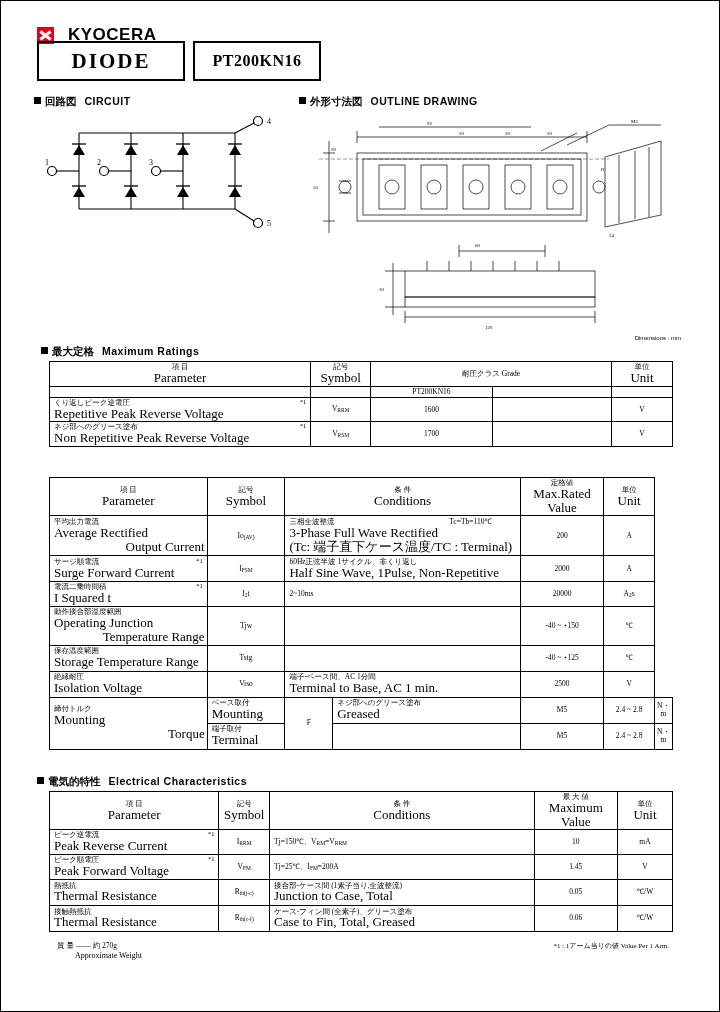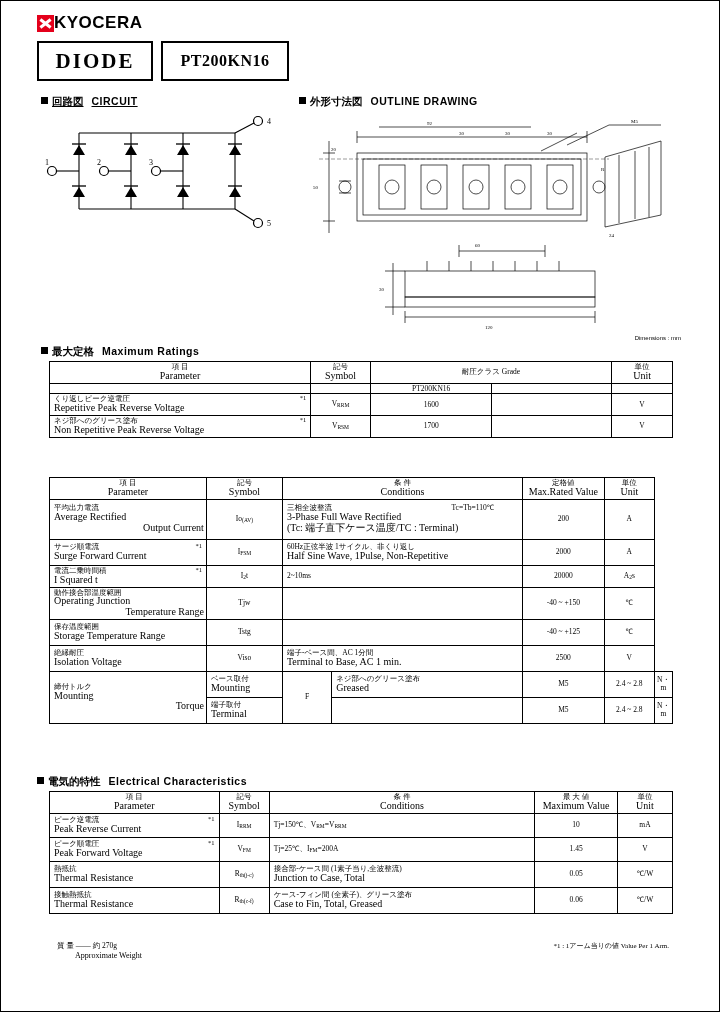--- a/index.html
+++ b/index.html
@@ -26,24 +26,24 @@
   .inner {
     position: absolute;
     left: 8px; top: 8px;
     width: 702px;
     height: 994px;
   }
 
   
   .logo-row {
     position: absolute;
-    left: 28px; top: 4px;
+    left: 28px; top: 16px;
     display: flex;
     align-items: center;
-    gap: 0;
+    gap: 14px;
   }
   .logo-mark {
     width: 17px; height: 17px;
     background: #e4001b;
     position: relative;
   }
   .logo-mark:before, .logo-mark:after {
     content: "";
     position: absolute;
     background: #fff;
@@ -73,21 +73,21 @@
   }
   .tb-cell {
     border: 2px solid #000;
     display: flex;
     align-items: center;
     justify-content: center;
     font-weight: bold;
     box-sizing: border-box;
   }
   .tb-diode {
-    width: 116px;
+    width: 148px;
     font-size: 21px;
     letter-spacing: 2px;
   }
   .tb-main {
     width: 366px;
     margin-left: 8px;
     font-size: 21px;
     letter-spacing: 1px;
   }
   .tb-part {
@@ -108,21 +108,21 @@
   .sec-head .sq {
     display: inline-block;
     width: 7px; height: 7px;
     background: #000;
     margin-right: 4px;
     vertical-align: 1px;
   }
   .sec-head .jp { font-size: 10.5px; }
   .sec-head .en { font-size: 10.5px; margin-left: 8px; letter-spacing: 0.5px;}
 
-  #h-circuit { left: 32px; top: 86px; text-decoration: underline; }
+  #h-circuit { left: 25px; top: 86px; }
   #h-outline { left: 290px; top: 86px; }
   #h-maxrat  { left: 32px; top: 336px; }
   #h-elec    { left: 28px; top: 766px; }
 
   
   .circuit-wrap { position: absolute; left: 30px; top: 102px; width: 240px; height: 128px; }
 
   
   .outline-wrap { position: absolute; left: 300px; top: 102px; width: 382px; height: 228px; }
   .outline-note {
@@ -139,21 +139,21 @@
     font-size: 7.5px;
     line-height: 1.06;
   }
   table td {
     border: 1px solid #000;
     padding: 1px 2px;
     vertical-align: middle;
   }
   .ctr { text-align: center; }
   .jp { display: block; font-size: 7.5px; }
-  .en { display: block; font-size: 10px; }
+  .en { display: block; font-size: 13px; }
   .lbl { padding-left: 4px; }
   .ind { padding-left: 14px; text-align: right; }
   .star { float: right; font-size: 6.5px; padding-right: 2px;}
   .hdr td { text-align: center; font-weight: normal; }
   .sub { font-size: 5.5px; vertical-align: -1px; }
 
   #tbl-ratings { left: 40px; top: 352px; width: 624px; }
   #tbl-max     { left: 40px; top: 468px; width: 624px; }
   #tbl-elec    { left: 40px; top: 782px; width: 624px; }
 

